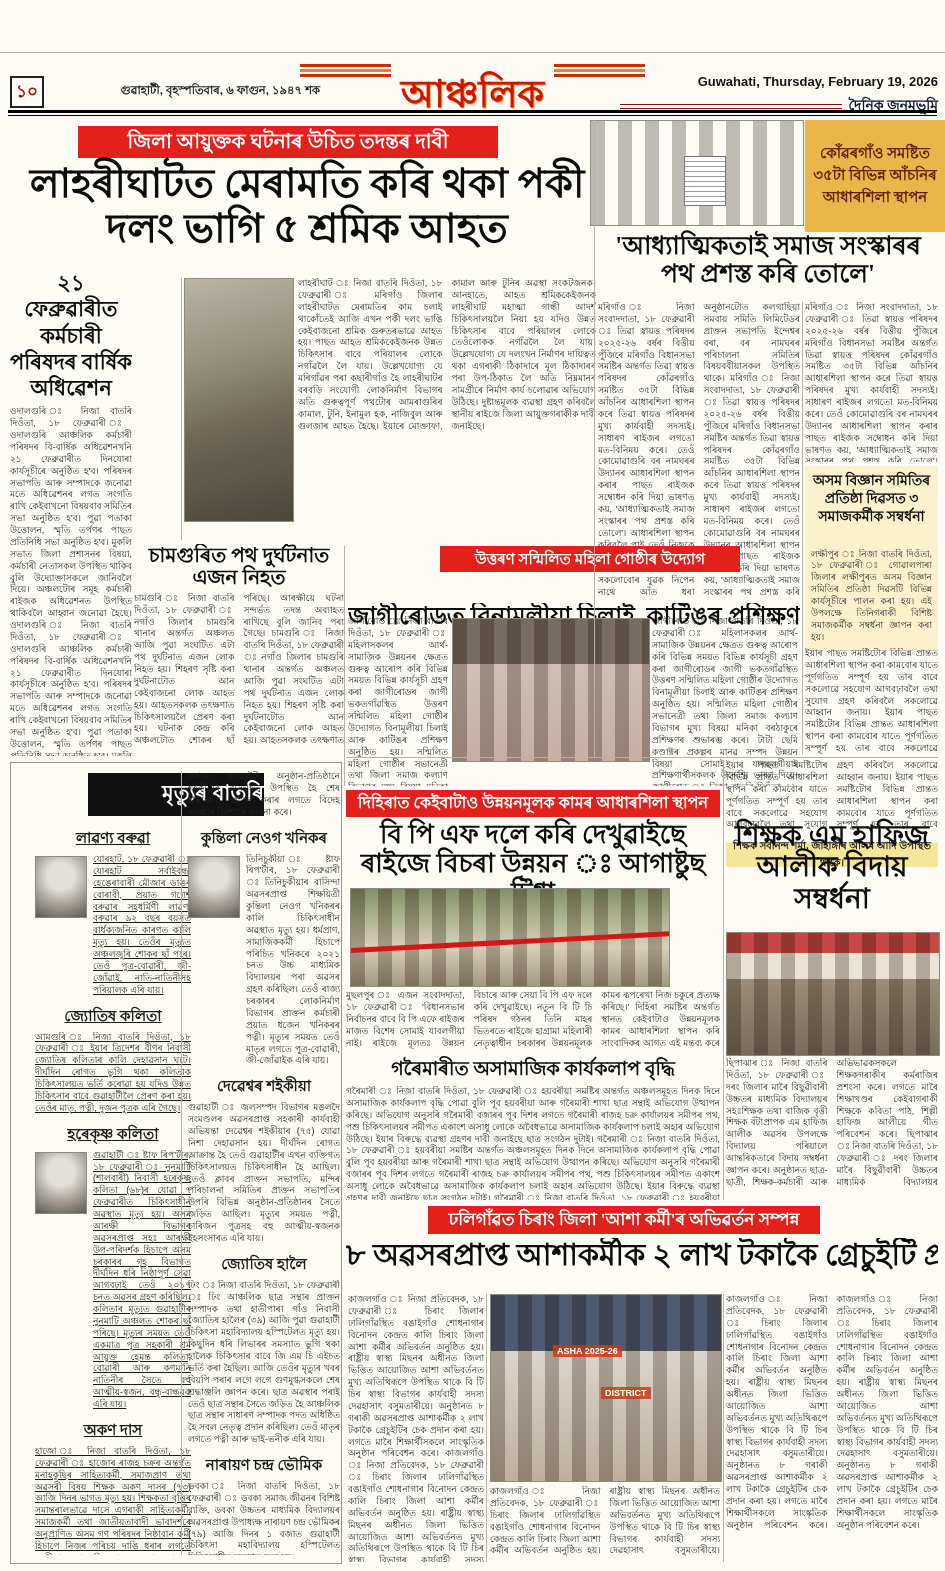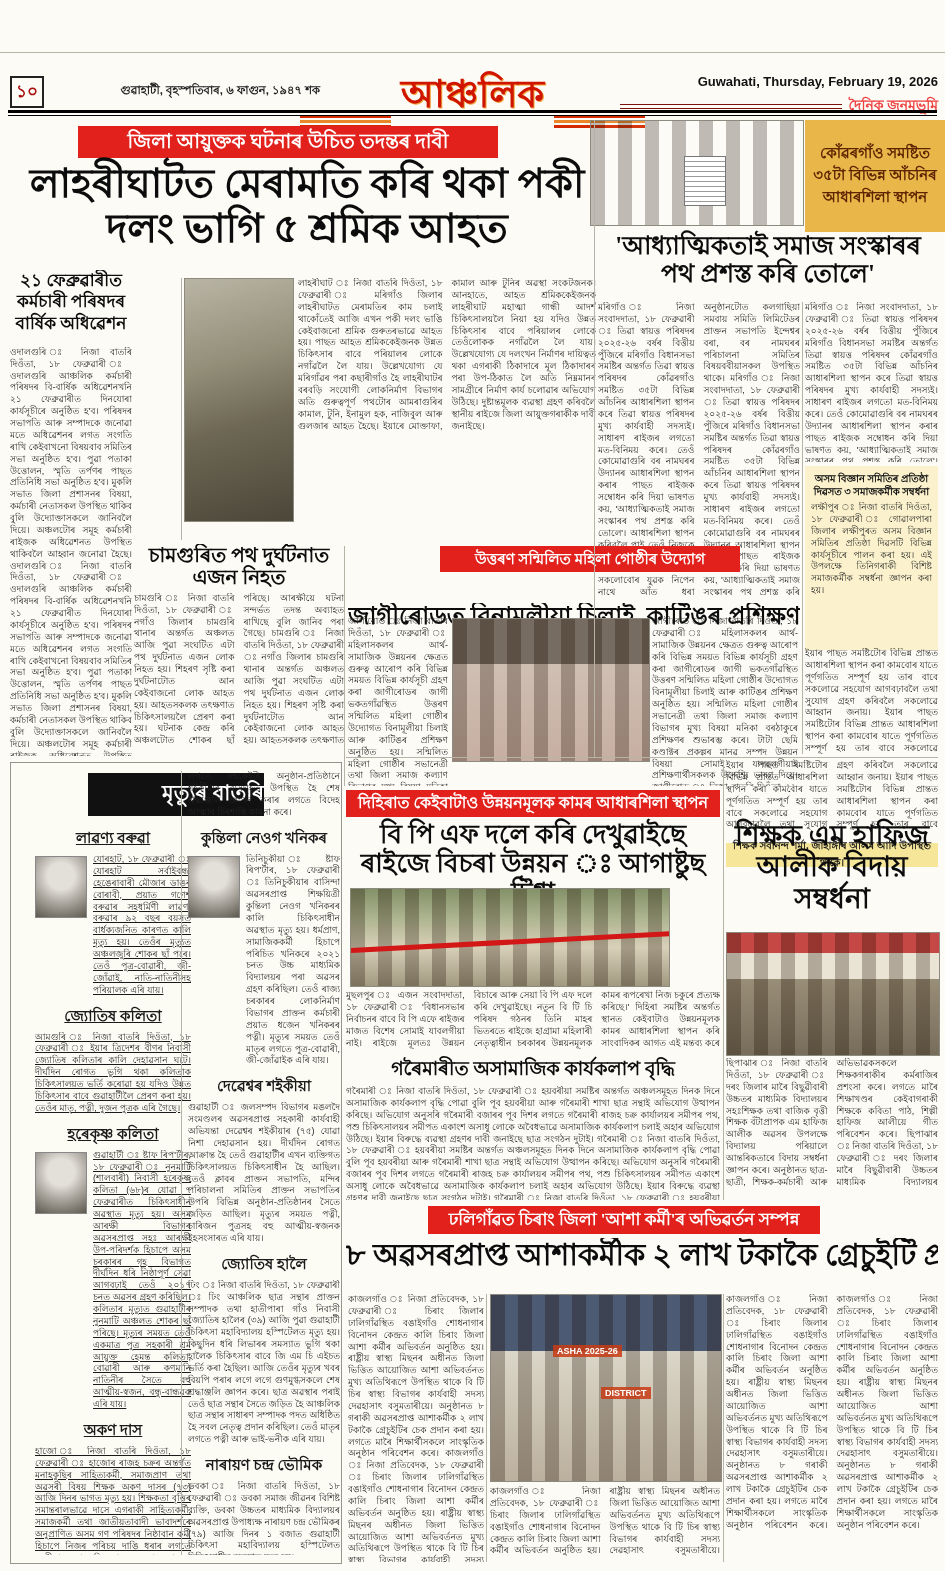--- a/index.html
+++ b/index.html
@@ -38,52 +38,52 @@
   .ovl{position:absolute;color:#fff;font-weight:bold;background:rgba(200,60,20,.85);padding:1px 4px;font-size:9px;}
 </style>
 </head>
 <body>
 
 <div class="page">
 
   <div class="hrule abs" style="left:0;top:52px;width:945px;"></div>
   <div class="abs" style="left:10px;top:76px;width:30px;height:28px;border:2px solid #222;display:flex;align-items:center;justify-content:center;font-weight:bold;font-size:17px;color:#a81010;">১০</div>
   <div class="abs" style="left:50px;top:82px;width:270px;font-size:11.5px;font-weight:bold;color:#222;text-align:right;">গুৱাহাটী, বৃহস্পতিবাৰ, ৬ ফাগুন, ১৯৪৭ শক</div>
-  <div class="abs" style="left:300px;top:64px;width:345px;display:flex;align-items:flex-end;gap:10px;">
+  <div class="abs" style="left:300px;top:64px;width:345px;display:flex;align-items:flex-start;gap:10px;">
     <div class="mast-stripe"></div>
     <div style="font-family:'Liberation Serif',serif;font-size:38px;font-weight:bold;color:#cf1500;text-shadow:1px 1px 0 #f0a43c;white-space:nowrap;">আঞ্চলিক</div>
     <div class="mast-stripe"></div>
   </div>
   <div class="abs" style="left:620px;top:74px;width:318px;text-align:right;font-size:13px;font-weight:bold;color:#111;">Guwahati, Thursday, February 19, 2026</div>
   <div class="abs" style="left:620px;top:94px;width:318px;display:flex;align-items:center;gap:6px;">
     <div style="flex:1;height:3px;border-top:1px solid #7a1208;border-bottom:1px solid #7a1208;"></div>
-    <div style="font-family:'Liberation Serif',serif;font-size:14px;font-weight:bold;color:#ef4444;white-space:nowrap;">দৈনিক জনমভূমি</div>
+    <div style="font-family:'Liberation Serif',serif;font-size:14px;font-weight:bold;color:#0f172a;white-space:nowrap;">দৈনিক জনমভূমি</div>
   </div>
   <div class="abs" style="left:8px;top:110px;width:929px;height:2px;border-top:3px solid #000;border-bottom:1px solid #000;"></div>
 
   <div class="banner abs" style="left:78px;top:126px;width:420px;height:32px;font-size:20px;">জিলা আয়ুক্তক ঘটনাৰ উচিত তদন্তৰ দাবী</div>
   <div class="hl abs" style="left:18px;top:162px;width:578px;height:104px;font-size:40px;">লাহৰীঘাটত মেৰামতি কৰি থকা পকী দলং ভাগি ৫ শ্ৰমিক আহত</div>
   <div class="abs ph ph-bridge" style="left:184px;top:278px;width:108px;height:242px;"></div>
   <div class="bt abs cols2" style="left:298px;top:278px;width:298px;height:262px;">লাহৰীঘাট ঃ নিজা বাতৰি দিওঁতা, ১৮ ফেব্ৰুৱাৰী ঃ মৰিগাঁও জিলাৰ লাহৰীঘাটত মেৰামতিৰ কাম চলাই থাকোঁতেই আজি এখন পকী দলং ভাঙি কেইবাজনো শ্ৰমিক গুৰুতৰভাৱে আহত হয়। পাছত আহত শ্ৰমিককেইজনক উন্নত চিকিৎসাৰ বাবে পৰিয়ালৰ লোকে নগাঁৱলৈ লৈ যায়। উল্লেখযোগ্য যে মৰিগাঁৱৰ পৰা কছাৰীগাঁও হৈ লাহৰীঘাটৰ বৰবড়ি সংযোগী লোকনিৰ্মাণ বিভাগৰ অতি গুৰুত্বপূৰ্ণ পথটোৰ আমৰাগুৰিৰ কামাল, টুনি, ইনামুল হক, নাজিবুল আৰু গুলজাৰ আহত হৈছে। ইয়াৰে মোক্তাফা, কামাল আৰু টুনিৰ অৱস্থা সংকটজনক। আনহাতে, আহত শ্ৰমিককেইজনক লাহৰীঘাট মহাত্মা গান্ধী আদৰ্শ চিকিৎসালয়লৈ নিয়া হয় যদিও উন্নত চিকিৎসাৰ বাবে পৰিয়ালৰ লোকে তেওঁলোকক নগাঁৱলৈ লৈ যায়। উল্লেখযোগ্য যে দলংখন নিৰ্মাণৰ দায়িত্বত থকা এগৰাকী ঠিকাদাৰে মূল ঠিকাদাৰৰ পৰা উপ-ঠিকাত লৈ অতি নিম্নমানৰ সামগ্ৰীৰে নিৰ্মাণ কাৰ্য চলোৱাৰ অভিযোগ উঠিছে। দুষ্টান্তমূলক ব্যৱস্থা গ্ৰহণ কৰিবলৈ স্থানীয় ৰাইজে জিলা আয়ুক্তগৰাকীক দাবী জনাইছে।</div>
 
   <div class="abs" style="left:10px;top:270px;width:122px;height:486px;overflow:hidden;">
-    <div class="hl" style="font-size:17px;line-height:1.25;margin-bottom:13px;">২১ ফেব্ৰুৱাৰীত কৰ্মচাৰী পৰিষদৰ বাৰ্ষিক অধিৱেশন</div>
+    <div class="hl" style="font-size:21px;line-height:1.25;margin-bottom:5px;">২১ ফেব্ৰুৱাৰীত কৰ্মচাৰী পৰিষদৰ বাৰ্ষিক অধিৱেশন</div>
     <div class="bt">ওদালগুৰি ঃ নিজা বাতৰি দিওঁতা, ১৮ ফেব্ৰুৱাৰী ঃ ওদালগুৰি আঞ্চলিক কৰ্মচাৰী পৰিষদৰ বি-বাৰ্ষিক অধিৱেশনখনি ২১ ফেব্ৰুৱাৰীত দিনযোৰা কাৰ্যসূচীৰে অনুষ্ঠিত হ'ব। পৰিষদৰ সভাপতি আৰু সম্পাদকে জনোৱা মতে অধিৱেশনৰ লগত সংগতি ৰাখি কেইবাখনো বিষয়বাব সমিতিৰ সভা অনুষ্ঠিত হ'ব। পুৱা পতাকা উত্তোলন, স্মৃতি তৰ্পণৰ পাছত প্ৰতিনিধি সভা অনুষ্ঠিত হ'ব। মুকলি সভাত জিলা প্ৰশাসনৰ বিষয়া, কৰ্মচাৰী নেতাসকল উপস্থিত থাকিব বুলি উদ্যোক্তাসকলে জানিবলৈ দিয়ে। অঞ্চলটোৰ সমূহ কৰ্মচাৰী ৰাইজক অধিৱেশনত উপস্থিত থাকিবলৈ আহ্বান জনোৱা হৈছে। ওদালগুৰি ঃ নিজা বাতৰি দিওঁতা, ১৮ ফেব্ৰুৱাৰী ঃ ওদালগুৰি আঞ্চলিক কৰ্মচাৰী পৰিষদৰ বি-বাৰ্ষিক অধিৱেশনখনি ২১ ফেব্ৰুৱাৰীত দিনযোৰা কাৰ্যসূচীৰে অনুষ্ঠিত হ'ব। পৰিষদৰ সভাপতি আৰু সম্পাদকে জনোৱা মতে অধিৱেশনৰ লগত সংগতি ৰাখি কেইবাখনো বিষয়বাব সমিতিৰ সভা অনুষ্ঠিত হ'ব। পুৱা পতাকা উত্তোলন, স্মৃতি তৰ্পণৰ পাছত প্ৰতিনিধি সভা অনুষ্ঠিত হ'ব। মুকলি সভাত জিলা প্ৰশাসনৰ বিষয়া, কৰ্মচাৰী নেতাসকল উপস্থিত থাকিব বুলি উদ্যোক্তাসকলে জানিবলৈ দিয়ে। অঞ্চলটোৰ সমূহ কৰ্মচাৰী ৰাইজক অধিৱেশনত উপস্থিত থাকিবলৈ আহ্বান জনোৱা হৈছে। ওদালগুৰি ঃ নিজা বাতৰি দিওঁতা, ১৮ ফেব্ৰুৱাৰী ঃ ওদালগুৰি আঞ্চলিক কৰ্মচাৰী পৰিষদৰ বি-বাৰ্ষিক অধিৱেশনখনি ২১ ফেব্ৰুৱাৰীত দিনযোৰা কাৰ্যসূচীৰে অনুষ্ঠিত হ'ব। পৰিষদৰ সভাপতি আৰু সম্পাদকে জনোৱা মতে অধিৱেশনৰ লগত সংগতি ৰাখি কেইবাখনো বিষয়বাব সমিতিৰ সভা অনুষ্ঠিত হ'ব। পুৱা পতাকা উত্তোলন, স্মৃতি তৰ্পণৰ পাছত প্ৰতিনিধি সভা অনুষ্ঠিত হ'ব। মুকলি সভাত জিলা প্ৰশাসনৰ বিষয়া, কৰ্মচাৰী নেতাসকল উপস্থিত থাকিব বুলি উদ্যোক্তাসকলে জানিবলৈ দিয়ে। অঞ্চলটোৰ সমূহ কৰ্মচাৰী ৰাইজক অধিৱেশনত উপস্থিত থাকিবলৈ আহ্বান জনোৱা হৈছে।</div>
   </div>
 
   <div class="abs ph ph-found" style="left:590px;top:120px;width:212px;height:104px;">
     <div class="stripes"></div>
     <div class="plaque"></div>
   </div>
   <div class="ybox abs" style="left:805px;top:120px;width:132px;height:104px;font-size:15px;line-height:1.45;padding:4px;">কোঁৱৰগাঁও সমষ্টিত ৩৫টা বিভিন্ন আঁচনিৰ আধাৰশিলা স্থাপন</div>
   <div class="hl abs" style="left:598px;top:232px;width:340px;height:64px;font-size:25px;">'আধ্যাত্মিকতাই সমাজ সংস্কাৰৰ পথ প্ৰশস্ত কৰি তোলে'</div>
   <div class="bt abs cols2" style="left:598px;top:302px;width:202px;height:306px;">মৰিগাঁও ঃ নিজা সংবাদদাতা, ১৮ ফেব্ৰুৱাৰী ঃ তিৱা স্বায়ত্ত পৰিষদৰ ২০২৫-২৬ বৰ্ষৰ বিত্তীয় পুঁজিৰে মৰিগাঁও বিধানসভা সমষ্টিৰ অন্তৰ্গত তিৱা স্বায়ত্ত পৰিষদৰ কোঁৱৰগাঁও সমষ্টিত ৩৫টা বিভিন্ন আঁচনিৰ আধাৰশিলা স্থাপন কৰে তিৱা স্বায়ত্ত পৰিষদৰ মুখ্য কাৰ্যবাহী সদস্যই। সাধাৰণ ৰাইজৰ লগতো মত-বিনিময় কৰে। তেওঁ কোমোৱাগুৰি বৰ নামঘৰৰ উদ্যানৰ আধাৰশিলা স্থাপন কৰাৰ পাছত ৰাইজক সম্বোধন কৰি দিয়া ভাষণত কয়, 'আধ্যাত্মিকতাই সমাজ সংস্কাৰৰ পথ প্ৰশস্ত কৰি তোলে'। আধাৰশিলা স্থাপন কৰিবলৈ পাই তেওঁ নিজকে ধন্য হোৱা বুলি উল্লেখ কৰে। কোমোৱাগুৰিৰ সকলোবোৰ যুৱক নিপেন নাথে আঁত ধৰা অনুষ্ঠানটোত কলগাছিয়া সমবায় সমিতি লিমিটেডৰ প্ৰাক্তন সভাপতি ইন্দেশ্বৰ বৰা, বৰ নামঘৰৰ পৰিচালনা সমিতিৰ বিষয়ববীয়াসকল উপস্থিত থাকে। মৰিগাঁও ঃ নিজা সংবাদদাতা, ১৮ ফেব্ৰুৱাৰী ঃ তিৱা স্বায়ত্ত পৰিষদৰ ২০২৫-২৬ বৰ্ষৰ বিত্তীয় পুঁজিৰে মৰিগাঁও বিধানসভা সমষ্টিৰ অন্তৰ্গত তিৱা স্বায়ত্ত পৰিষদৰ কোঁৱৰগাঁও সমষ্টিত ৩৫টা বিভিন্ন আঁচনিৰ আধাৰশিলা স্থাপন কৰে তিৱা স্বায়ত্ত পৰিষদৰ মুখ্য কাৰ্যবাহী সদস্যই। সাধাৰণ ৰাইজৰ লগতো মত-বিনিময় কৰে। তেওঁ কোমোৱাগুৰি বৰ নামঘৰৰ উদ্যানৰ আধাৰশিলা স্থাপন কৰাৰ পাছত ৰাইজক সম্বোধন কৰি দিয়া ভাষণত কয়, 'আধ্যাত্মিকতাই সমাজ সংস্কাৰৰ পথ প্ৰশস্ত কৰি তোলে'। আধাৰশিলা স্থাপন কৰিবলৈ পাই তেওঁ নিজকে ধন্য হোৱা বুলি উল্লেখ কৰে। কোমোৱাগুৰিৰ সকলোবোৰ যুৱক নিপেন নাথে আঁত ধৰা অনুষ্ঠানটোত কলগাছিয়া সমবায় সমিতি লিমিটেডৰ প্ৰাক্তন সভাপতি ইন্দেশ্বৰ বৰা, বৰ নামঘৰৰ পৰিচালনা সমিতিৰ বিষয়ববীয়াসকল উপস্থিত থাকে।</div>
   <div class="bt abs" style="left:805px;top:302px;width:133px;height:160px;">মৰিগাঁও ঃ নিজা সংবাদদাতা, ১৮ ফেব্ৰুৱাৰী ঃ তিৱা স্বায়ত্ত পৰিষদৰ ২০২৫-২৬ বৰ্ষৰ বিত্তীয় পুঁজিৰে মৰিগাঁও বিধানসভা সমষ্টিৰ অন্তৰ্গত তিৱা স্বায়ত্ত পৰিষদৰ কোঁৱৰগাঁও সমষ্টিত ৩৫টা বিভিন্ন আঁচনিৰ আধাৰশিলা স্থাপন কৰে তিৱা স্বায়ত্ত পৰিষদৰ মুখ্য কাৰ্যবাহী সদস্যই। সাধাৰণ ৰাইজৰ লগতো মত-বিনিময় কৰে। তেওঁ কোমোৱাগুৰি বৰ নামঘৰৰ উদ্যানৰ আধাৰশিলা স্থাপন কৰাৰ পাছত ৰাইজক সম্বোধন কৰি দিয়া ভাষণত কয়, 'আধ্যাত্মিকতাই সমাজ সংস্কাৰৰ পথ প্ৰশস্ত কৰি তোলে'। আধাৰশিলা স্থাপন কৰিবলৈ পাই তেওঁ নিজকে ধন্য হোৱা বুলি উল্লেখ কৰে। কোমোৱাগুৰিৰ সকলোবোৰ যুৱক নিপেন নাথে আঁত ধৰা অনুষ্ঠানটোত কলগাছিয়া সমবায় সমিতি লিমিটেডৰ প্ৰাক্তন সভাপতি ইন্দেশ্বৰ বৰা, বৰ নামঘৰৰ পৰিচালনা সমিতিৰ বিষয়ববীয়াসকল উপস্থিত থাকে।</div>
   <div class="abs sci" style="left:805px;top:466px;width:121px;height:172px;overflow:hidden;">
-    <div class="hl" style="font-size:10px;line-height:1.3;margin-bottom:4px;">অসম বিজ্ঞান সমিতিৰ প্ৰতিষ্ঠা দিৱসত ৩ সমাজকৰ্মীক সম্বৰ্ধনা</div>
+    <div class="hl" style="font-size:14px;line-height:1.3;margin-bottom:22px;">অসম বিজ্ঞান সমিতিৰ প্ৰতিষ্ঠা দিৱসত ৩ সমাজকৰ্মীক সম্বৰ্ধনা</div>
     <div class="bt">লক্ষীপুৰ ঃ নিজা বাতৰি দিওঁতা, ১৮ ফেব্ৰুৱাৰী ঃ গোৱালপাৰা জিলাৰ লক্ষীপুৰত অসম বিজ্ঞান সমিতিৰ প্ৰতিষ্ঠা দিৱসটি বিভিন্ন কাৰ্যসূচীৰে পালন কৰা হয়। এই উপলক্ষে তিনিগৰাকী বিশিষ্ট সমাজকৰ্মীক সম্বৰ্ধনা জ্ঞাপন কৰা হয়।</div>
   </div>
   <div class="bt abs" style="left:805px;top:648px;width:133px;height:106px;">ইয়াৰ পাছত সমষ্টিটোৰ বিভিন্ন প্ৰান্তত আধাৰশিলা স্থাপন কৰা কামবোৰ যাতে পূৰ্ণগতিত সম্পূৰ্ণ হয় তাৰ বাবে সকলোৱে সহযোগ আগবঢ়াবলৈ তথা সুযোগ গ্ৰহণ কৰিবলৈ সকলোৱে আহ্বান জনায়। ইয়াৰ পাছত সমষ্টিটোৰ বিভিন্ন প্ৰান্তত আধাৰশিলা স্থাপন কৰা কামবোৰ যাতে পূৰ্ণগতিত সম্পূৰ্ণ হয় তাৰ বাবে সকলোৱে সহযোগ আগবঢ়াবলৈ তথা সুযোগ গ্ৰহণ কৰিবলৈ সকলোৱে আহ্বান জনায়।</div>
 
   <div class="abs" style="left:134px;top:544px;width:210px;height:212px;overflow:hidden;">
     <div class="hl" style="font-size:20px;margin-bottom:4px;">চামগুৰিত পথ দুৰ্ঘটনাত এজন নিহত</div>
     <div class="bt cols2" style="height:156px;">চামগুৰি ঃ নিজা বাতৰি দিওঁতা, ১৮ ফেব্ৰুৱাৰী ঃ নগাঁও জিলাৰ চামগুৰি থানাৰ অন্তৰ্গত অঞ্চলত আজি পুৱা সংঘটিত এটা পথ দুৰ্ঘটনাত এজন লোক নিহত হয়। শিহৰণ সৃষ্টি কৰা দুৰ্ঘটনাটোত আন কেইবাজনো লোক আহত হয়। আহতসকলক তৎক্ষণাত চিকিৎসালয়লৈ প্ৰেৰণ কৰা হয়। ঘটনাক কেন্দ্ৰ কৰি অঞ্চলটোত শোকৰ ছাঁ পৰিছে। আৰক্ষীয়ে ঘটনা সন্দৰ্ভত তদন্ত অব্যাহত ৰাখিছে বুলি জানিব পৰা গৈছে। চামগুৰি ঃ নিজা বাতৰি দিওঁতা, ১৮ ফেব্ৰুৱাৰী ঃ নগাঁও জিলাৰ চামগুৰি থানাৰ অন্তৰ্গত অঞ্চলত আজি পুৱা সংঘটিত এটা পথ দুৰ্ঘটনাত এজন লোক নিহত হয়। শিহৰণ সৃষ্টি কৰা দুৰ্ঘটনাটোত আন কেইবাজনো লোক আহত হয়। আহতসকলক তৎক্ষণাত চিকিৎসালয়লৈ প্ৰেৰণ কৰা হয়। ঘটনাক কেন্দ্ৰ কৰি অঞ্চলটোত শোকৰ ছাঁ পৰিছে। আৰক্ষীয়ে ঘটনা সন্দৰ্ভত তদন্ত অব্যাহত ৰাখিছে বুলি জানিব পৰা গৈছে।</div>
   </div>
 
   <div class="banner abs" style="left:440px;top:546px;width:300px;height:26px;font-size:15px;">উত্তৰণ সন্মিলিত মহিলা গোষ্ঠীৰ উদ্যোগ</div>

